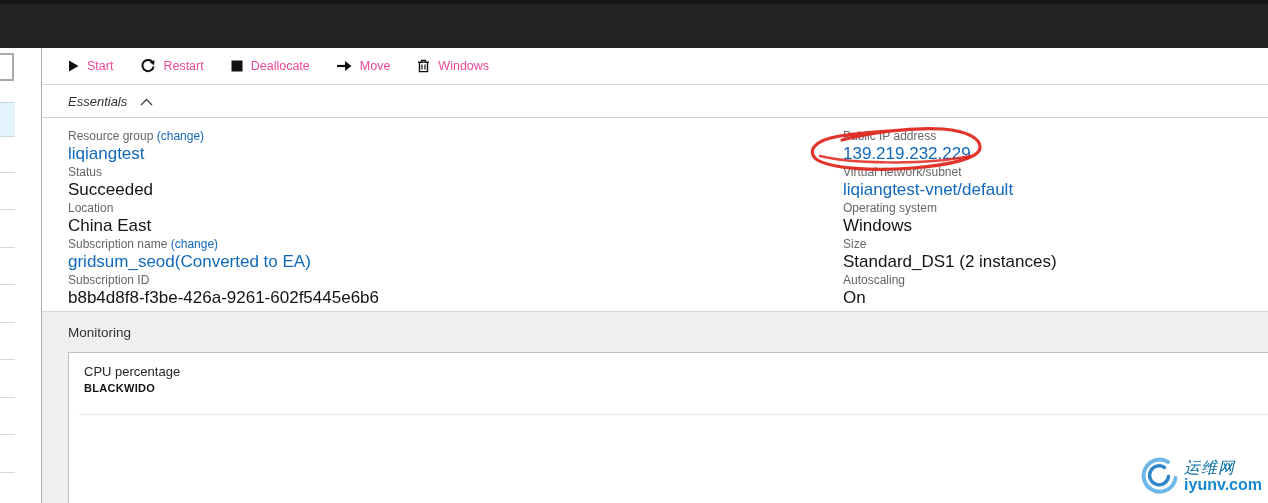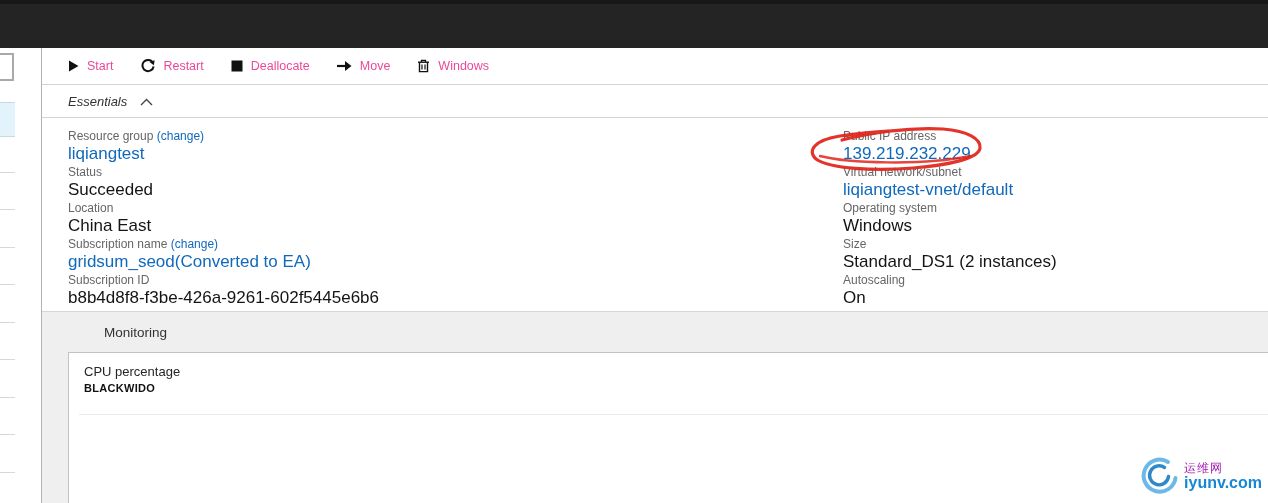--- a/index.html
+++ b/index.html
@@ -44,38 +44,38 @@
   .ess-col.right { left:801px; }
   .pair { height:36px; }
   .pair .lbl  { font-size:12px; line-height:15px; color:#666; }
   .pair .val  { font-size:17px; line-height:20px; color:#141414; }
   .link { color:#1169bc; cursor:pointer; }
   .lbl .link { font-size:12px; }
 
   
   .monitoring { position:absolute; left:0; top:263px; right:0; bottom:0;
     background:#efefef; border-top:1px solid #d6d6d6; }
-  .mon-title { position:absolute; left:26px; top:13px; font-size:13.5px; color:#333;margin-left:36px; }
+  .mon-title { position:absolute; left:26px; top:13px; font-size:13.5px; color:#333; }
   .chart-tile { position:absolute; left:26px; top:40px; right:-2px; bottom:-2px;
     background:#fff; border:1px solid #c3c3c3; cursor:pointer; }
   .chart-title { position:absolute; left:15px; top:11px; font-size:13px; color:#252525; }
   .chart-sub { position:absolute; left:15px; top:29px; font-size:11px; font-weight:bold;
     color:#111; letter-spacing:.3px; }
   .chart-gridline { position:absolute; left:10px; right:0; top:61px; height:0;
     border-top:1px solid #e9e9e9; }
 
   
   .annotation { position:absolute; left:802px; top:120px; width:200px; height:62px;
     pointer-events:none; z-index:6; }
 
   
   .watermark { position:absolute; right:6px; bottom:2px; display:flex;
     align-items:center; gap:5px; z-index:7; }
   .wm-text { display:flex; flex-direction:column; line-height:1.05; }
-  .wm-cn { font-size:12px; color:#a21caf; letter-spacing:1px; }
+  .wm-cn { font-size:16px; color:#0369a1; letter-spacing:1px;font-style:italic; }
   .wm-url { font-size:16px; font-weight:bold; color:#1787d2; }
 </style>
 </head>
 <body>
 
 <div class="topbar"></div>
 
 <div class="sliver">
   <div class="sliver-square"></div>
   <div class="sliver-active"></div>

